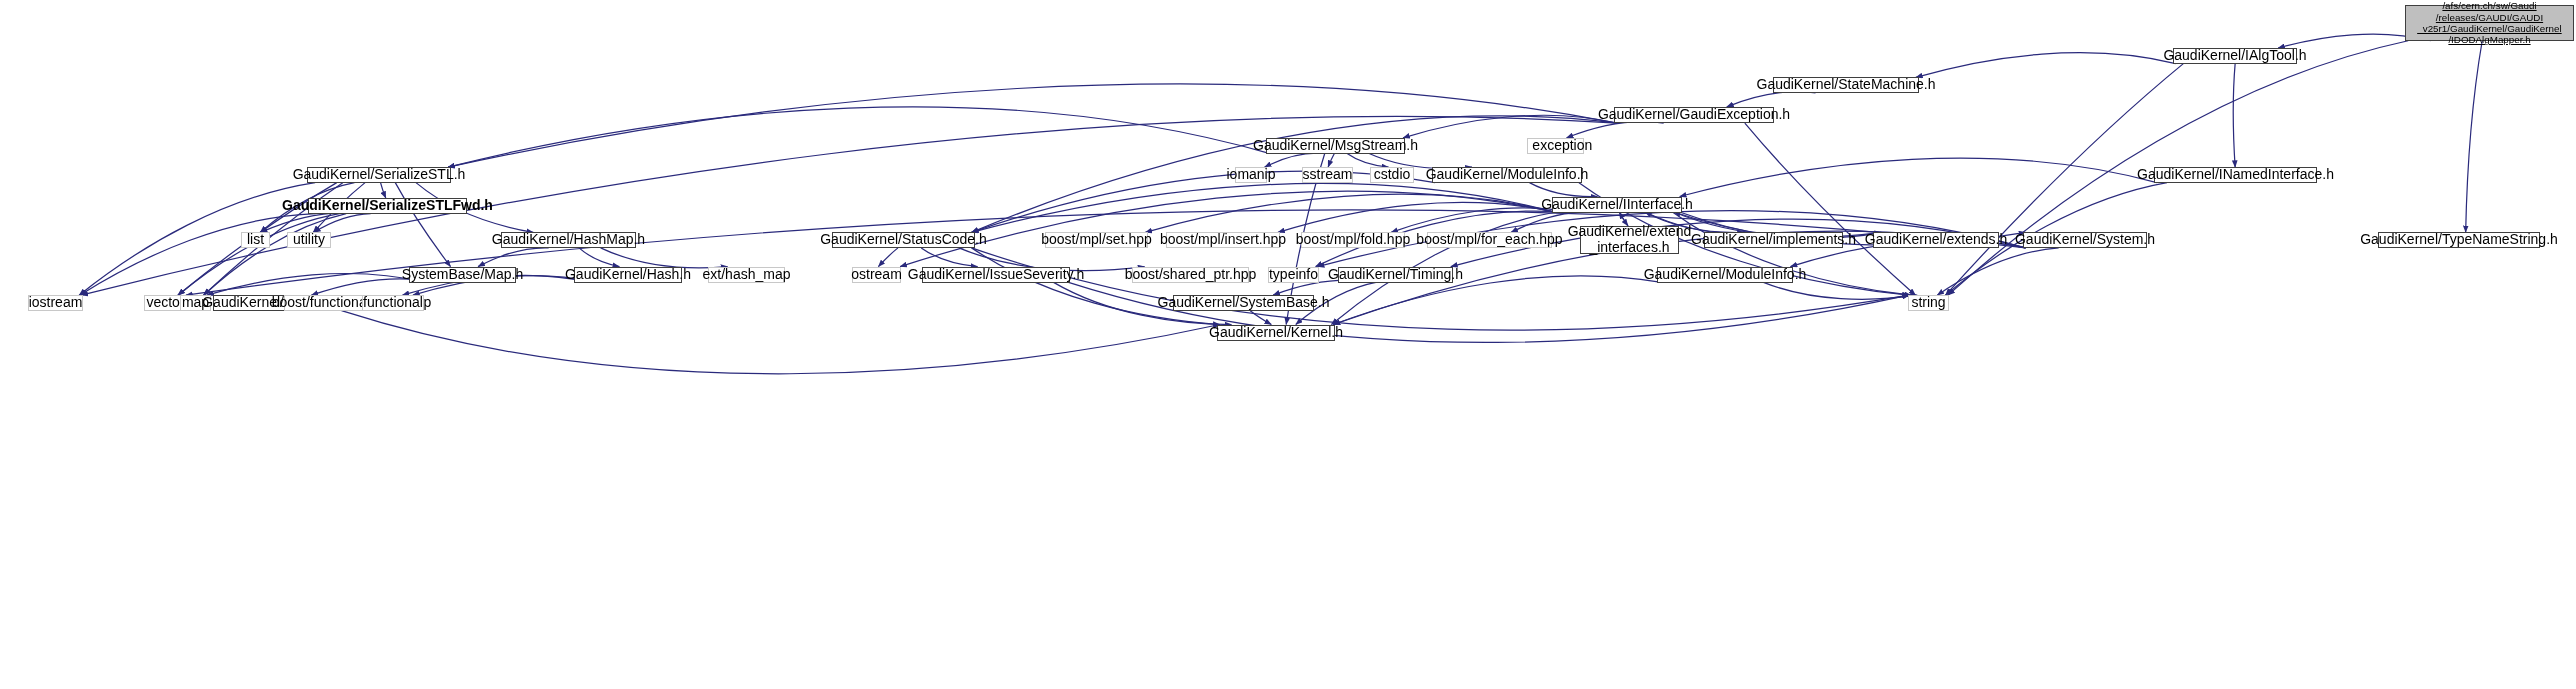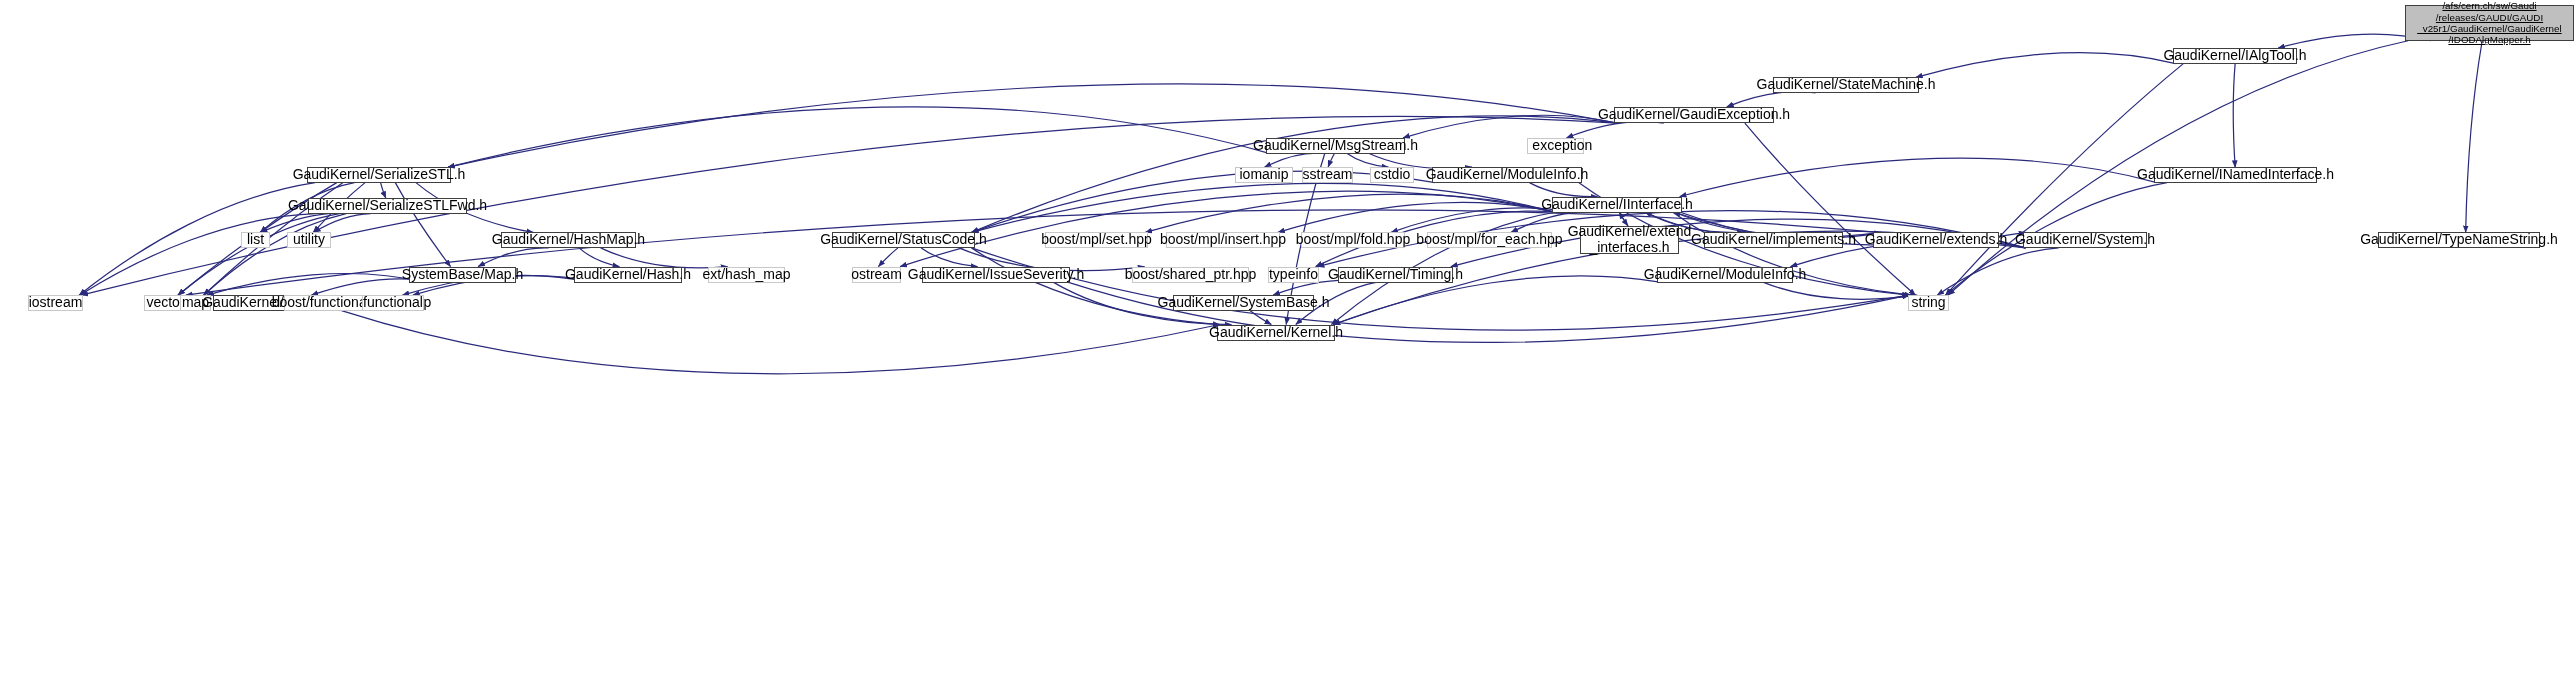--- a/index.html
+++ b/index.html
@@ -147,27 +147,27 @@
       <div class="node root" style="left: 2405px; top: 4.9px; width: 169px; height: 36px;">/afs/cern.ch/sw/Gaudi
 /releases/GAUDI/GAUDI
 _v25r1/GaudiKernel/GaudiKernel
 /IDODAlgMapper.h</div>
       <div class="node hdr" style="left: 2173px; top: 48px; width: 124px; height: 15.5px;">GaudiKernel/IAlgTool.h</div>
       <div class="node hdr" style="left: 1773px; top: 77px; width: 146px; height: 15.5px;">GaudiKernel/StateMachine.h</div>
       <div class="node hdr" style="left: 1614px; top: 107px; width: 160px; height: 16.3px;">GaudiKernel/GaudiException.h</div>
       <div class="node hdr" style="left: 1266px; top: 138px; width: 139px; height: 15.5px;">GaudiKernel/MsgStream.h</div>
       <div class="node sys" style="left: 1527px; top: 138px; width: 57px; height: 15.5px; padding-left: 16px;">exception</div>
       <div class="node hdr" style="left: 2154px; top: 167px; width: 163px; height: 15.5px;">GaudiKernel/INamedInterface.h</div>
-      <div class="node sys" style="left: 1235px; top: 167px; width: 58px; height: 15.5px;">iomanip</div>
+      <div class="node sys" style="left: 1235px; top: 167px; width: 32px; height: 15.5px;">iomanip</div>
       <div class="node sys" style="left: 1302px; top: 167px; width: 51px; height: 15.5px;">sstream</div>
       <div class="node sys" style="left: 1370px; top: 167px; width: 44px; height: 15.5px;">cstdio</div>
       <div class="node hdr" style="left: 307px; top: 167px; width: 144px; height: 15.5px;">GaudiKernel/SerializeSTL.h</div>
       <div class="node hdr" style="left: 1432px; top: 167px; width: 150px; height: 15.5px;">GaudiKernel/ModuleInfo.h</div>
       <div class="node hdr" style="left: 1552px; top: 197px; width: 130px; height: 15.5px;">GaudiKernel/IInterface.h</div>
-      <div class="node hdr" style="left: 308px; top: 198px; width: 159px; height: 15.5px;">GaudiKernel/SerializeSTLFwd.h</div>
+      <div class="node hdr" style="left: 308px; top: 198px; width: 159px; height: 15.5px; font-weight: bold;">GaudiKernel/SerializeSTLFwd.h</div>
       <div class="node sys" style="left: 241px; top: 232px; width: 29px; height: 15.5px;">list</div>
       <div class="node sys" style="left: 287px; top: 232px; width: 44px; height: 15.5px;">utility</div>
       <div class="node hdr" style="left: 501px; top: 232px; width: 135px; height: 15.5px;">GaudiKernel/HashMap.h</div>
       <div class="node hdr" style="left: 832px; top: 232px; width: 143px; height: 15.5px;">GaudiKernel/StatusCode.h</div>
       <div class="node sys" style="left: 1045px; top: 232px; width: 103px; height: 15.5px;">boost/mpl/set.hpp</div>
       <div class="node sys" style="left: 1166px; top: 232px; width: 114px; height: 15.5px;">boost/mpl/insert.hpp</div>
       <div class="node sys" style="left: 1301px; top: 232px; width: 104px; height: 15.5px;">boost/mpl/fold.hpp</div>
       <div class="node sys" style="left: 1427px; top: 232px; width: 125px; height: 15.5px;">boost/mpl/for_each.hpp</div>
       <div class="node hdr" style="left: 1580px; top: 226px; width: 99px; height: 28px;">GaudiKernel/extend
 _interfaces.h</div>

